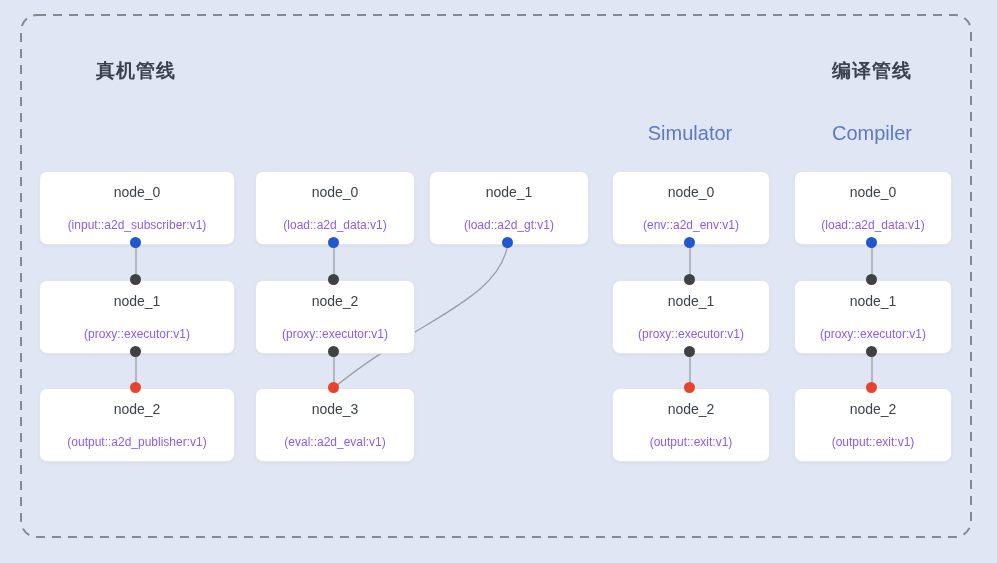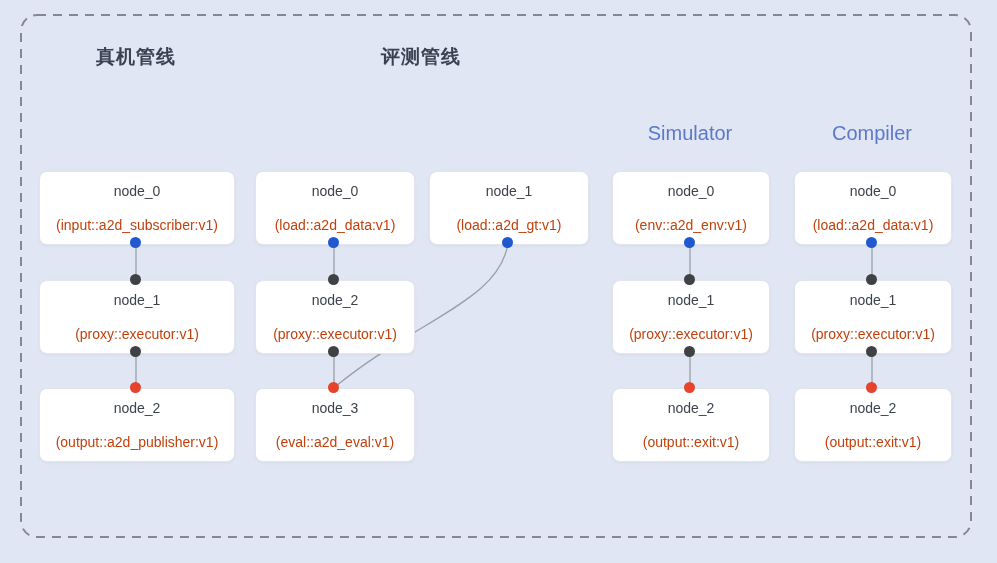--- a/index.html
+++ b/index.html
@@ -8,30 +8,30 @@
     font-family:"Liberation Sans",sans-serif;overflow:hidden;
   }
   .wires{position:absolute;left:0;top:0;z-index:0;}
   .col-header{position:absolute;width:210px;text-align:center;z-index:1;}
   .col-header .zh{
     font-size:19px;font-weight:700;color:#3a4150;letter-spacing:1px;
   }
   .col-header .en{
     font-size:20px;color:#5b79cc;
   }
-  .zh-row{position:absolute;top:44px;}
+  .zh-row{position:absolute;top:58px;}
   .en-row{position:absolute;top:122px;}
   .node-box{
     position:absolute;height:72px;z-index:1;background:#ffffff;
     border:1px solid #e2e5eb;border-radius:8px;
     display:flex;flex-direction:column;align-items:center;justify-content:center;
     gap:17px;box-shadow:0 1px 3px rgba(60,70,100,0.06);
   }
   .node-name{font-size:14px;color:#3d434c;line-height:1.2;}
-  .node-type{font-size:14px;color:#c2410c;line-height:1.2;}
+  .node-type{font-size:12px;color:#8b5cf6;line-height:1.2;}
   .dot{position:absolute;width:11px;height:11px;border-radius:50%;z-index:2;}
   .dot-blue{background:#2158d0;}
   .dot-black{background:#3f4145;}
   .dot-red{background:#e8432c;}
 </style>
 </head>
 <body>
 
 <div class="stage">
 
@@ -47,24 +47,24 @@
 
     <line x1="690" y1="243" x2="690" y2="280" stroke="#9aa0a8" stroke-width="1.3"></line>
     <line x1="690" y1="352" x2="690" y2="388" stroke="#9aa0a8" stroke-width="1.3"></line>
 
     <line x1="872" y1="243" x2="872" y2="280" stroke="#9aa0a8" stroke-width="1.3"></line>
     <line x1="872" y1="352" x2="872" y2="388" stroke="#9aa0a8" stroke-width="1.3"></line>
   </svg>
 
   <div class="col-header zh-row" style="left:31px"><span class="zh">真机管线</span></div>
 
-  <div class="col-header zh-row" style="left:316px"><span class="zh">评测管线</span></div>
 
   <div class="col-header en-row" style="left:585px"><span class="en">Simulator</span></div>
 
+  <div class="col-header zh-row" style="left:767px"><span class="zh">编译管线</span></div>
   <div class="col-header en-row" style="left:767px"><span class="en">Compiler</span></div>
 
   <div class="node-box" style="left:39px;top:171px;width:194px">
     <span class="node-name">node_0</span>
     <span class="node-type">(input::a2d_subscriber:v1)</span>
   </div>
   <div class="node-box" style="left:39px;top:280px;width:194px">
     <span class="node-name">node_1</span>
     <span class="node-type">(proxy::executor:v1)</span>
   </div>

